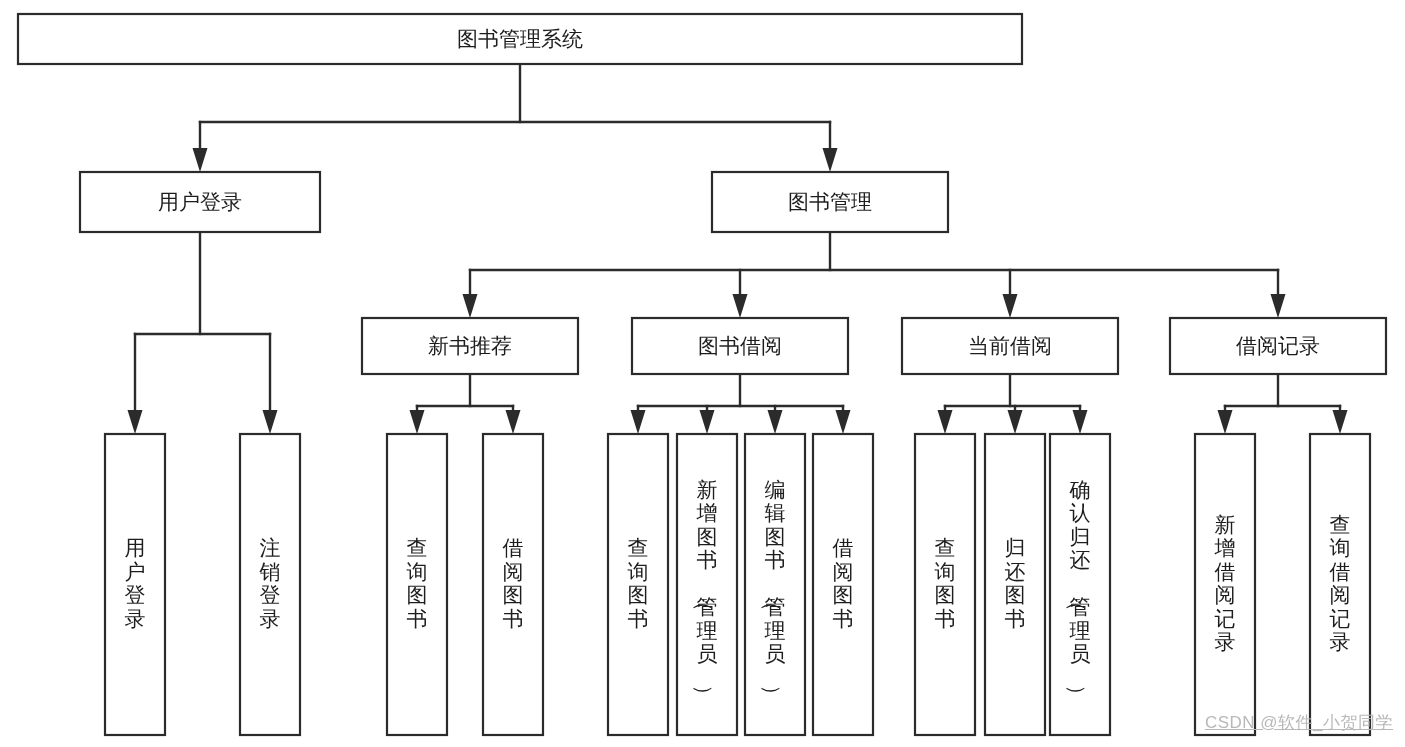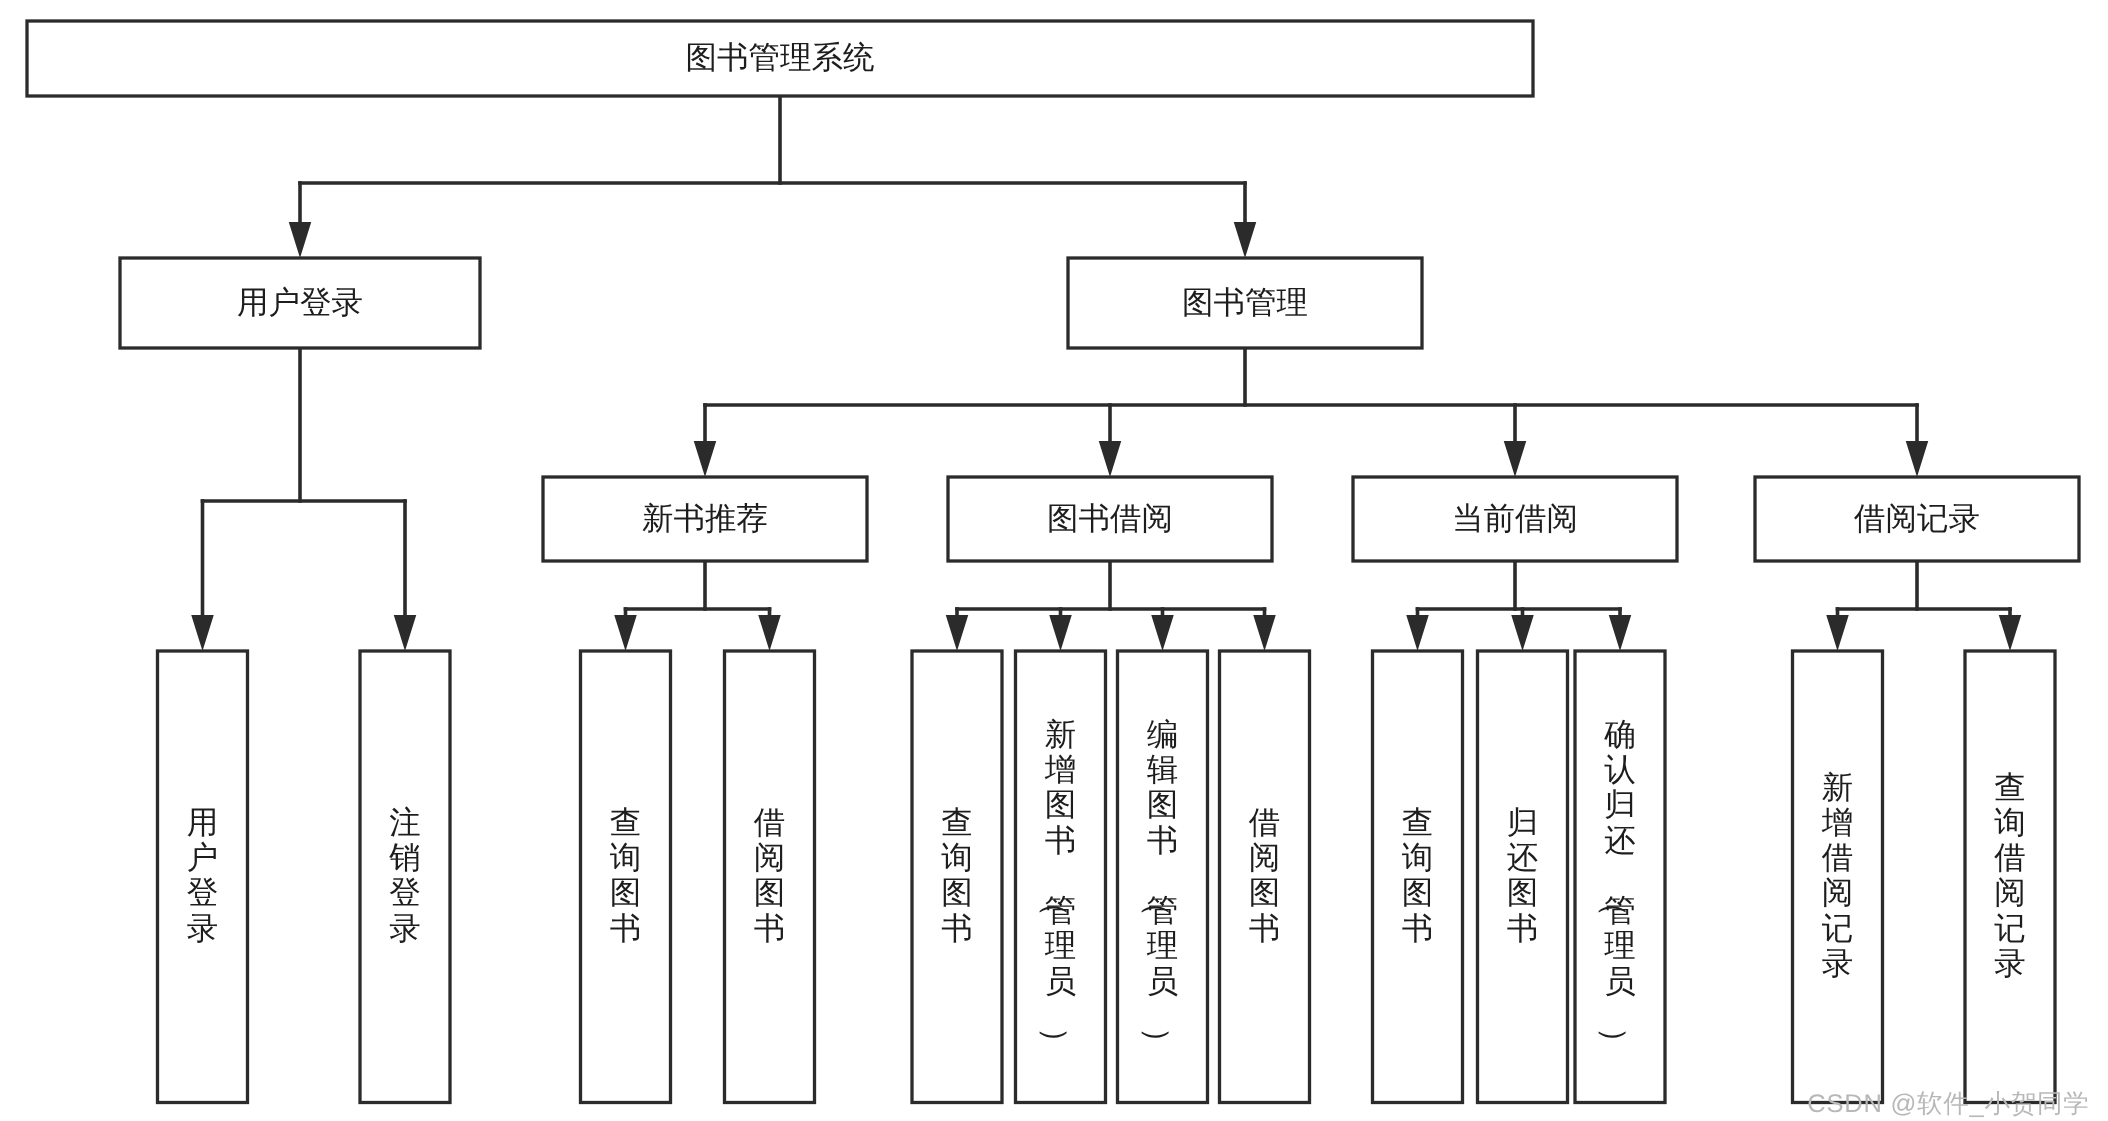--- a/index.html
+++ b/index.html
@@ -51,27 +51,28 @@
     fill: none;
     stroke-linecap: square;
   }
   .arrow-head {
     fill: #2b2b2b;
     stroke: none;
   }
   .watermark {
     position: absolute;
     right: 12px;
-    bottom: 0;
+    bottom: 13px;
     font-family: "Liberation Sans", "DejaVu Sans", sans-serif;
     font-size: 17px;
     color: #b8b8b8;
     letter-spacing: 0.5px;
     white-space: nowrap;
     user-select: none;
+    text-decoration: underline;
   }
 </style>
 </head>
 <body>
 
 <div id="diagram-root">
   <svg class="diagram-canvas" id="diagram-svg" viewBox="0 0 1405 747" xmlns="http://www.w3.org/2000/svg">
       <line x1="520" y1="64" x2="520" y2="122" class="connector"></line>
       <line x1="200" y1="122" x2="830" y2="122" class="connector"></line>
       <line x1="200" y1="122" x2="200" y2="148" class="connector"></line>

